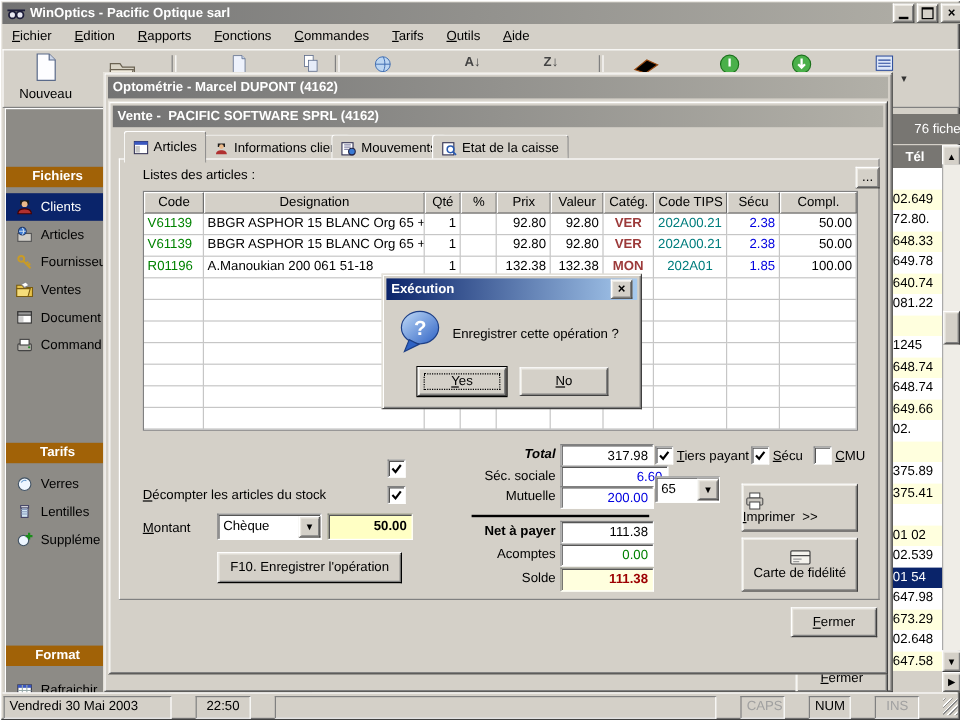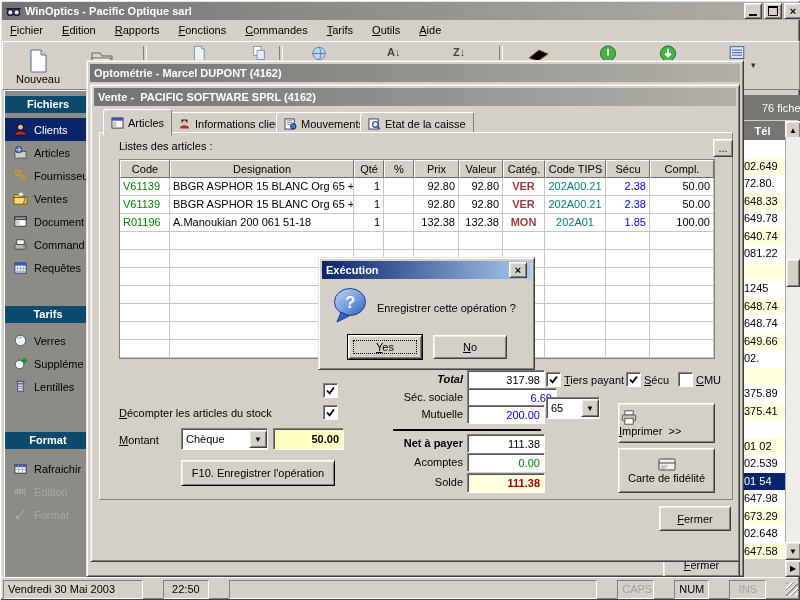--- a/index.html
+++ b/index.html
@@ -18,21 +18,21 @@
   .t-active{background:linear-gradient(90deg,#0b246a,#a7caee);}
   .wbtn{width:16px;height:14px;display:flex;align-items:center;justify-content:center;
     font-weight:bold;font-size:11px;line-height:10px;color:#000;}
   .accel{display:inline-block;}
   .accel::first-letter{text-decoration:underline;}
   
   .mi{padding:3px 8px;display:inline-block;}
   
   #sidebar{left:4px;top:90px;width:86px;height:487px;background:#8d8b86;
     border-top:1px solid #fff;border-left:1px solid #fff;border-right:1px solid #555;overflow:hidden;}
-  .sb-head{background:#0c4a6e;color:#fff;font-weight:bold;text-align:center;padding:2px 0;height:13px;}
+  .sb-head{background:#a16207;color:#fff;font-weight:bold;text-align:center;padding:2px 0;height:13px;margin-top:43px;}
   .sb-item{display:flex;align-items:center;gap:6px;padding:3px 2px 3px 8px;height:17px;color:#000;}
   .sb-item.sel{background:#0a246a;color:#fff;}
   .sb-item.dis{color:#aaa8a2;}
   .sb-item svg{flex:0 0 auto;}
   
   .fiches{background:#787672;color:#fff;display:flex;align-items:center;justify-content:flex-end;padding:0 6px;}
   .telhead{background:#787672;color:#fff;font-weight:bold;display:flex;align-items:center;justify-content:center;}
   .trow{height:17.5px;line-height:17.5px;padding-left:3px;background:#fff;overflow:hidden;white-space:nowrap;}
   .trow.y{background:#ffffde;}
   .trow.sel{background:#0a246a;color:#fff;}
@@ -90,21 +90,21 @@
     <span class="mi accel">Edition</span>
     <span class="mi accel">Rapports</span>
     <span class="mi accel">Fonctions</span>
     <span class="mi accel">Commandes</span>
     <span class="mi accel">Tarifs</span>
     <span class="mi accel">Outils</span>
     <span class="mi accel">Aide</span>
   </div>
 
   <div class="abs raised-thin" style="left:2px;top:41px;width:796px;height:47px;">
-    <div class="abs" style="left:4px;top:2px;width:62px;height:41px;display:flex;flex-direction:column;align-items:center;justify-content:flex-end;">
+    <div class="abs" style="left:4px;top:2px;width:62px;height:41px;display:flex;flex-direction:column;align-items:center;justify-content:space-between;">
       <svg width="22" height="24" viewBox="0 0 22 24">
         <path d="M4 1h10l5 5v17H4z" fill="#fdfdff" stroke="#5a6a8a"></path>
         <path d="M14 1v5h5" fill="#cdd6e8" stroke="#5a6a8a"></path>
       </svg>
       <span>Nouveau</span>
     </div>
     <div class="abs" style="left:68px;top:2px;width:62px;height:41px;display:flex;flex-direction:column;align-items:center;justify-content:center;">
       <svg width="24" height="20" viewBox="0 0 24 20">
         <path d="M2 4h8l2 3h10v11H2z" fill="#d9d4c6" stroke="#6a6252"></path>
         <path d="M2 9h19l-2.5 9H2z" fill="#efeadc" stroke="#6a6252"></path>
@@ -191,52 +191,44 @@
       <span>Document</span>
     </div>
     <div class="sb-item">
       <svg width="15" height="15" viewBox="0 0 16 16">
           <rect x="2" y="7" width="12" height="6" rx="1" fill="#b8b6b0" stroke="#444"></rect>
           <rect x="4" y="3" width="8" height="5" fill="#fff" stroke="#444"></rect>
           <circle cx="12" cy="10" r="1" fill="#2a8a2a"></circle>
         </svg>
       <span>Command</span>
     </div>
-    <div class="sb-item">
-      <svg width="15" height="15" viewBox="0 0 16 16">
-          <rect x="2" y="3" width="12" height="11" fill="#fff" stroke="#223a8c"></rect>
-          <rect x="2" y="3" width="12" height="3" fill="#3a57c0"></rect>
-          <path d="M5 6v8M8 6v8M11 6v8M2 9h12M2 12h12" stroke="#9ab" fill="none"></path>
-        </svg>
-      <span>Requêtes</span>
-    </div>
     <div style="height:27px"></div>
     <div class="sb-head">Tarifs</div>
     <div style="height:6px"></div>
     <div class="sb-item">
       <svg width="15" height="15" viewBox="0 0 16 16">
           <circle cx="8" cy="8" r="5.6" fill="#eef6ff" stroke="#456"></circle>
           <path d="M5 6.5c1-1.7 3-2.3 4.6-1.7" stroke="#69c" fill="none"></path>
         </svg>
       <span>Verres</span>
     </div>
     <div class="sb-item">
       <svg width="15" height="15" viewBox="0 0 16 16">
-          <circle cx="7" cy="9" r="4.6" fill="#eef6ff" stroke="#456"></circle>
-          <path d="M12 2v6M9 5h6" stroke="#1a8c1a" stroke-width="2"></path>
-        </svg>
-      <span>Suppléme</span>
-    </div>
-    <div class="sb-item">
-      <svg width="15" height="15" viewBox="0 0 16 16">
           <rect x="5" y="3" width="6" height="10" fill="#cfe4f2" stroke="#446"></rect>
           <path d="M5 6h6M5 8h6M5 10h6" stroke="#89b" fill="none"></path>
           <rect x="4.5" y="2.5" width="7" height="2" fill="#eee" stroke="#446"></rect>
         </svg>
       <span>Lentilles</span>
+    </div>
+    <div class="sb-item">
+      <svg width="15" height="15" viewBox="0 0 16 16">
+          <circle cx="7" cy="9" r="4.6" fill="#eef6ff" stroke="#456"></circle>
+          <path d="M12 2v6M9 5h6" stroke="#1a8c1a" stroke-width="2"></path>
+        </svg>
+      <span>Suppléme</span>
     </div>
     <div style="height:34px"></div>
     <div class="sb-head">Format</div>
     <div style="height:8px"></div>
     <div class="sb-item">
       <svg width="15" height="15" viewBox="0 0 16 16">
           <rect x="2" y="4" width="12" height="9" fill="#fff" stroke="#334"></rect>
           <rect x="2" y="4" width="12" height="2.6" fill="#3a57c0"></rect>
           <path d="M6 4v9M10 4v9M2 9h12" stroke="#9aa" fill="none"></path>
         </svg>
@@ -569,21 +561,21 @@
           <path d="M2 6h16" stroke="#444"></path>
           <path d="M4 9h7M4 11h5" stroke="#999"></path>
         </svg>
       <span>Carte de fidélité</span>
     </div>
     <div class="abs raised btn" style="left:568px;top:421px;width:70px;height:23px;">
       <span class="accel">Fermer</span>
     </div>
   </div>
 
-  <div class="abs winframe" style="left:318px;top:257px;width:215px;height:111px;z-index:10;">
+  <div class="abs winframe" style="left:318px;top:228px;width:215px;height:111px;z-index:10;">
     <div class="titlebar t-active abs" style="left:3px;top:3px;right:3px;height:18px;">
       <span>Exécution</span>
       <span style="flex:1"></span>
       <span class="wbtn raised">×</span>
     </div>
     <svg class="abs" style="left:13px;top:29px;" width="36" height="37" viewBox="0 0 36 37">
       <defs>
           <linearGradient id="qg" x1="0" y1="0" x2="1" y2="1">
             <stop offset="0" stop-color="#c2dcf8"></stop>
             <stop offset="1" stop-color="#2e62c4"></stop>

